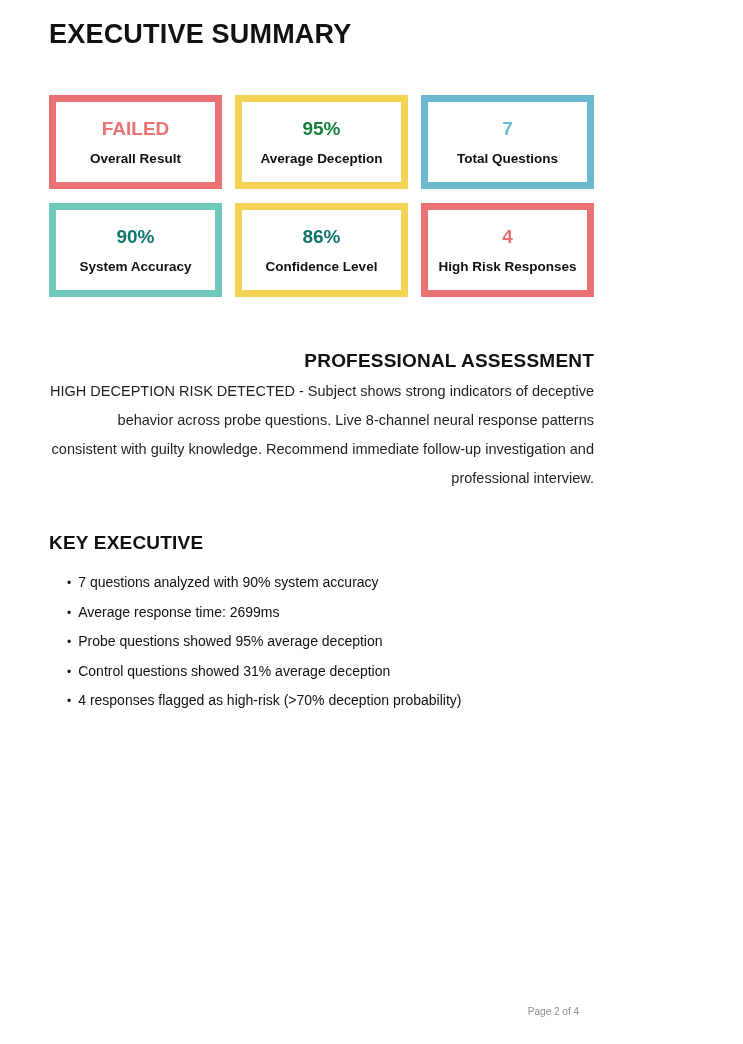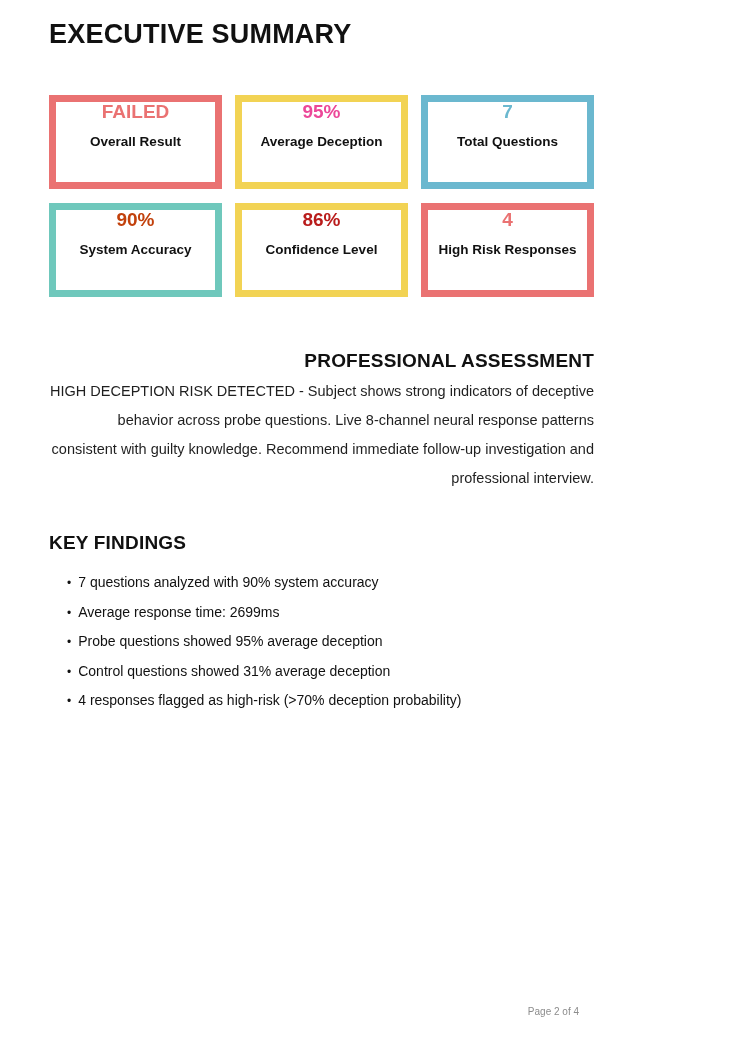--- a/index.html
+++ b/index.html
@@ -31,20 +31,21 @@
     column-gap: 13px;
     row-gap: 14px;
   }
   .stat-card {
     border: 7px solid #ccc;
     background: #ffffff;
     height: 80px;
     display: flex;
     flex-direction: column;
     align-items: center;
+    justify-content: center;
     text-align: center;
   }
   .stat-value {
     font-size: 19px;
     font-weight: bold;
     line-height: 1;
     margin-bottom: 14px;
   }
   .stat-label {
     font-size: 13.5px;
@@ -99,48 +100,48 @@
   <div class="content">
 
     <h1 class="doc-title">EXECUTIVE SUMMARY</h1>
 
     <div class="stats-grid">
         <div class="stat-card" style="border-color: rgb(234, 114, 114);">
           <div class="stat-value" style="color: rgb(234, 114, 114);">FAILED</div>
           <div class="stat-label">Overall Result</div>
         </div>
         <div class="stat-card" style="border-color: rgb(242, 211, 84);">
-          <div class="stat-value" style="color: #ec4899;">95%</div>
+          <div class="stat-value" style="color: #15803d;">95%</div>
           <div class="stat-label">Average Deception</div>
         </div>
         <div class="stat-card" style="border-color: rgb(107, 184, 207);">
           <div class="stat-value" style="color: rgb(107, 184, 207);">7</div>
           <div class="stat-label">Total Questions</div>
         </div>
         <div class="stat-card" style="border-color: rgb(111, 200, 188);">
-          <div class="stat-value" style="color: #c2410c;">90%</div>
+          <div class="stat-value" style="color: #0f766e;">90%</div>
           <div class="stat-label">System Accuracy</div>
         </div>
         <div class="stat-card" style="border-color: rgb(242, 211, 84);">
-          <div class="stat-value" style="color: #b91c1c;">86%</div>
+          <div class="stat-value" style="color: #0f766e;">86%</div>
           <div class="stat-label">Confidence Level</div>
         </div>
         <div class="stat-card" style="border-color: rgb(234, 114, 114);">
           <div class="stat-value" style="color: rgb(234, 114, 114);">4</div>
           <div class="stat-label">High Risk Responses</div>
         </div>
       </div>
 
     <div class="assessment-section">
       <h2 class="section-heading">PROFESSIONAL ASSESSMENT</h2>
       <p class="assessment-body">HIGH DECEPTION RISK DETECTED - Subject shows strong indicators of deceptive behavior across probe questions. Live 8-channel neural response patterns consistent with guilty knowledge. Recommend immediate follow-up investigation and professional interview.</p>
     </div>
 
     <div class="findings-section">
-      <h2 class="section-heading">KEY FINDINGS</h2>
+      <h2 class="section-heading">KEY EXECUTIVE</h2>
       <ul class="findings-list">
           <li class="finding-item"><span class="bullet">•</span><span>7 questions analyzed with 90% system accuracy</span></li>
           <li class="finding-item"><span class="bullet">•</span><span>Average response time: 2699ms</span></li>
           <li class="finding-item"><span class="bullet">•</span><span>Probe questions showed 95% average deception</span></li>
           <li class="finding-item"><span class="bullet">•</span><span>Control questions showed 31% average deception</span></li>
           <li class="finding-item"><span class="bullet">•</span><span>4 responses flagged as high-risk (&gt;70% deception probability)</span></li>
         </ul>
     </div>
 
   </div>

